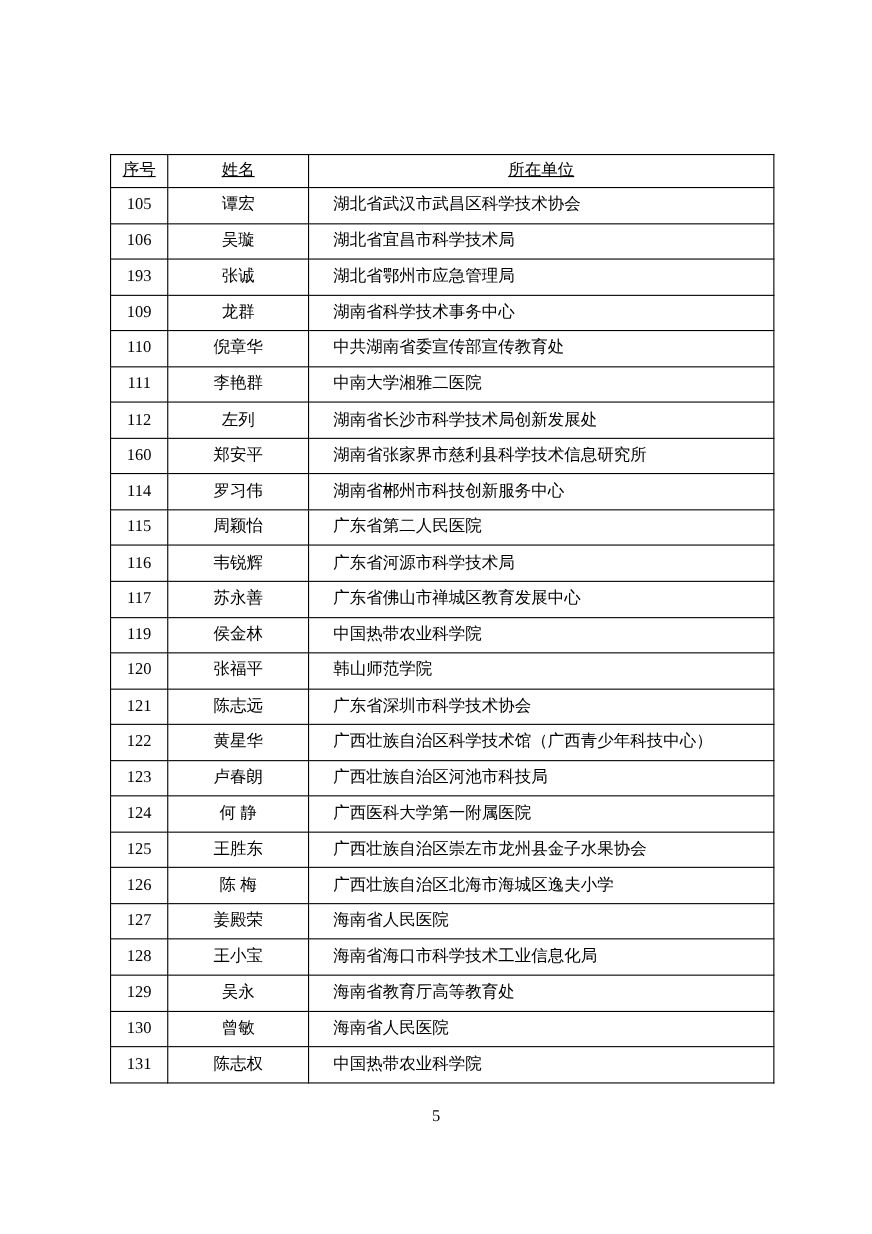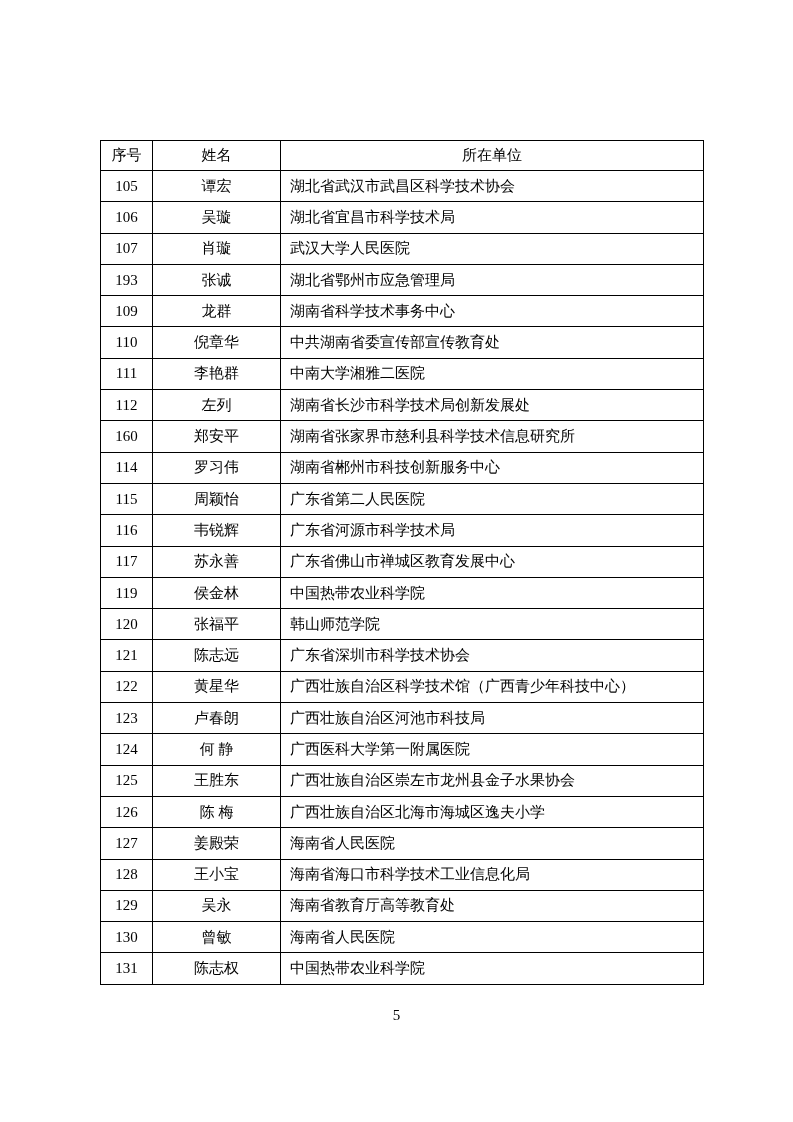--- a/index.html
+++ b/index.html
@@ -30,24 +30,24 @@
     border: 1px solid #000000;
     font-size: 15px;
     font-weight: normal;
     line-height: 1;
     padding: 0;
     vertical-align: middle;
     text-align: center;
     white-space: nowrap;
     overflow: hidden;
   }
-  table.roster thead tr { height: 30px; }
+  table.roster thead tr { height: 30px; text-decoration: underline; }
   table.roster td.org {
     text-align: left;
-    padding-left: 9px;
+    padding-left: 22px;
   }
   .page-number {
     position: absolute;
     top: 1007px;
     left: 0;
     width: 100%;
     text-align: center;
     font-size: 15px;
   }
 </style>
@@ -74,25 +74,20 @@
           <td>105</td>
           <td>谭宏</td>
           <td class="org">湖北省武汉市武昌区科学技术协会</td>
         </tr>
         <tr>
           <td>106</td>
           <td>吴璇</td>
           <td class="org">湖北省宜昌市科学技术局</td>
         </tr>
         <tr>
-          <td>107</td>
-          <td>肖璇</td>
-          <td class="org">武汉大学人民医院</td>
-        </tr>
-        <tr>
           <td>193</td>
           <td>张诚</td>
           <td class="org">湖北省鄂州市应急管理局</td>
         </tr>
         <tr>
           <td>109</td>
           <td>龙群</td>
           <td class="org">湖南省科学技术事务中心</td>
         </tr>
         <tr>

